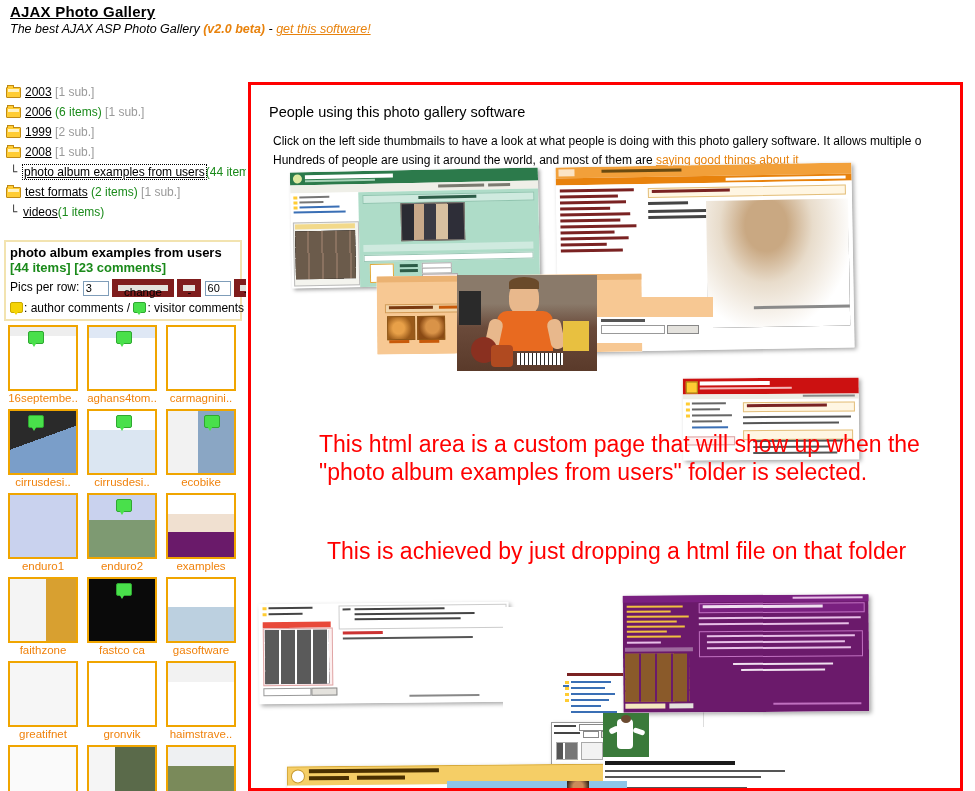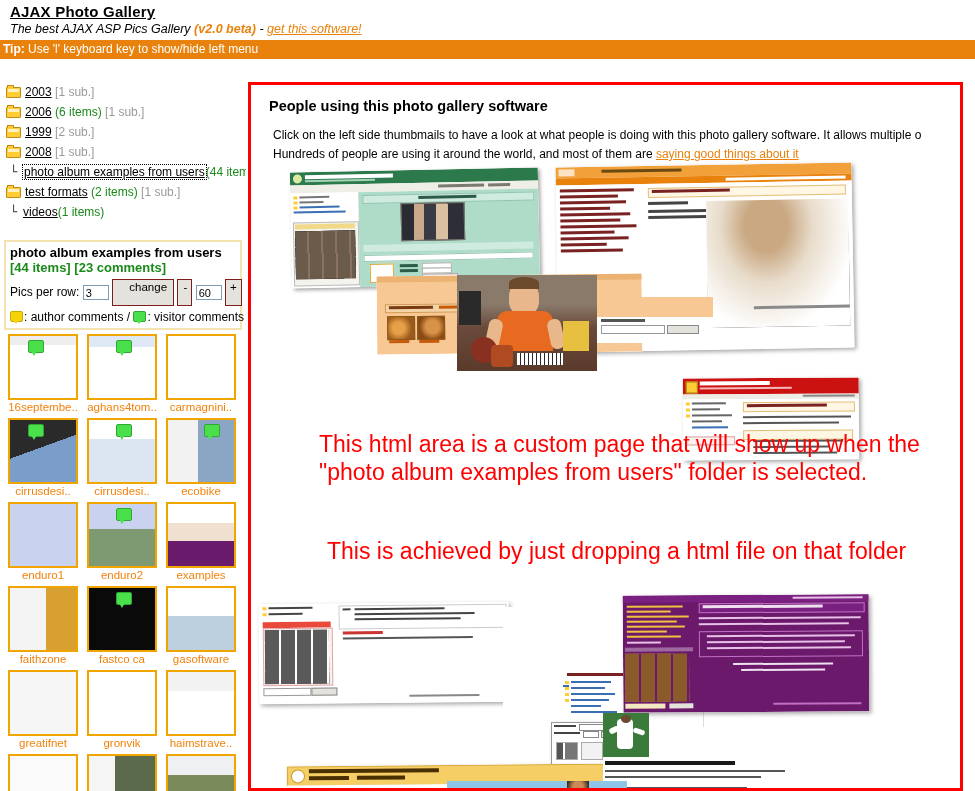--- a/index.html
+++ b/index.html
@@ -77,23 +77,23 @@
   }
   .album-title { font-size: 13px; font-weight: bold; line-height: 15px; }
   .album-title .meta { color: #1a8a1a; font-weight: bold; }
   .ppr { margin-top: 4px; white-space: nowrap; font-size: 12px; }
   .ppr input.num {
     width: 60px; height: 15px; font-size: 11px; font-family: "Liberation Sans", sans-serif;
     border: 1px solid #7F9DB9; vertical-align: middle; padding: 0 2px; box-sizing: border-box;
   }
   .ppr input.num.sm { width: 26px; text-align: left; }
   .btn {
-    display: inline-block; min-width: 14px; height: 27px; line-height: 15px;
-    padding: 0 6px; font-size: 11.5px; text-align: right;
-    background: #E4E2DD; border: 1px solid #7f1d1d; box-sizing: border-box;
+    display: inline-block; min-width: 14px; height: 18px; line-height: 15px;
+    padding: 0 6px; font-size: 11.5px; text-align: left;
+    background: #E4E2DD; border: 6px solid #7f1d1d; box-sizing: border-box;
     vertical-align: middle; cursor: pointer; color: #000;
   }
   .btn.wide { min-width: 62px; }
   .btn.sq { padding: 0 4px; min-width: 15px; }
   .legend { margin-top: 4px; font-size: 12px; white-space: nowrap; }
   .bub {
     display: inline-block; width: 11px; height: 9px; border-radius: 2px;
     vertical-align: -1px; position: relative; margin-right: 1px;
   }
   .bub:after {
@@ -129,21 +129,21 @@
 
   
   .main {
     position: absolute; left: 248px; top: 82px;
     width: 715px; height: 709px;
     border: 3px solid #FF0000; background: #fff;
     box-sizing: border-box; overflow: hidden;
   }
   .main-inner { position: relative; width: 709px; height: 703px; overflow: hidden; }
   .m-head {
-    font-size: 14.5px; font-weight: bold; padding: 13px 0 0 18px;
+    font-size: 14.5px; font-weight: normal; padding: 19px 0 0 18px;
   }
   .m-desc {
     padding: 12px 0 0 22px; font-size: 12px; line-height: 19px;
     white-space: nowrap;
   }
   .m-desc a { color: #E8820C; text-decoration: underline; }
 
   .collage { position: absolute; left: 0; top: 0; width: 709px; height: 703px; }
   .shotbox {
     position: absolute; background: #fff;
@@ -159,25 +159,22 @@
   #red2 { left: 76px; top: 452px; width: 630px; }
   .blk { position: absolute; }
 </style>
 </head>
 <body>
 <div id="root">
 
 <div>
   <div class="site-title">AJAX Photo Gallery</div>
   <div class="site-sub">
-    <span>The best AJAX ASP Pics Gallery</span>
+    <span>The best AJAX ASP Photo Gallery</span>
     <span class="ver">(v2.0 beta)</span><span class="dash"> - </span><a href="#">get this software!</a>
-  </div>
-  <div class="tipbar">
-    <b>Tip:</b><span> Use 'l' keyboard key to show/hide left menu</span>
   </div>
 </div>
 
 <div class="leftcol">
 
   <div class="tree" id="tree">
         <div class="tree-row"><span class="fold-ico"><i></i></span><span class="tname">2003</span> <span class="subs">[1 sub.]</span></div>
         <div class="tree-row"><span class="fold-ico"><i></i></span><span class="tname">2006</span> <span class="cnt">(6 items)</span> <span class="subs">[1 sub.]</span></div>
         <div class="tree-row"><span class="fold-ico"><i></i></span><span class="tname">1999</span> <span class="subs">[2 sub.]</span></div>
         <div class="tree-row"><span class="fold-ico"><i></i></span><span class="tname">2008</span> <span class="subs">[1 sub.]</span></div>

